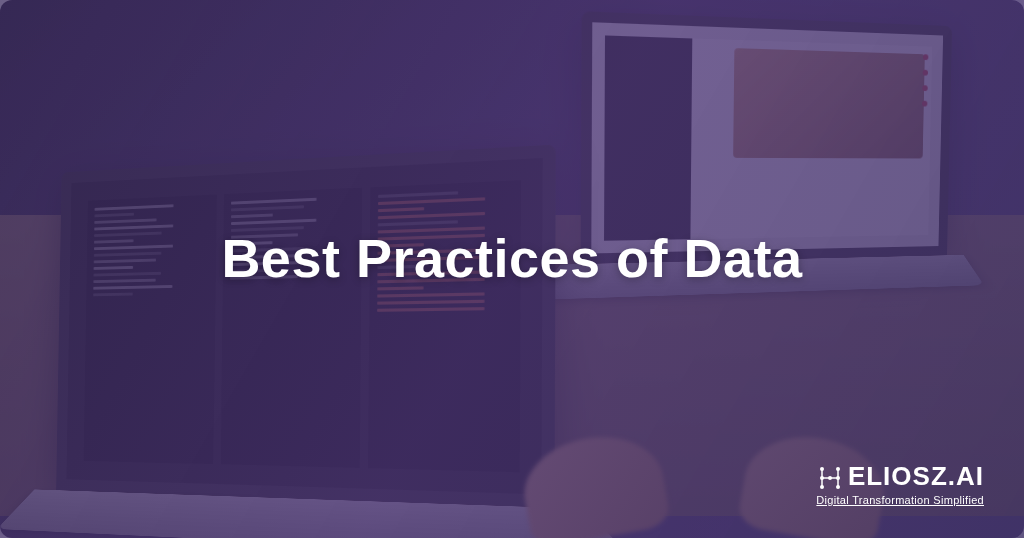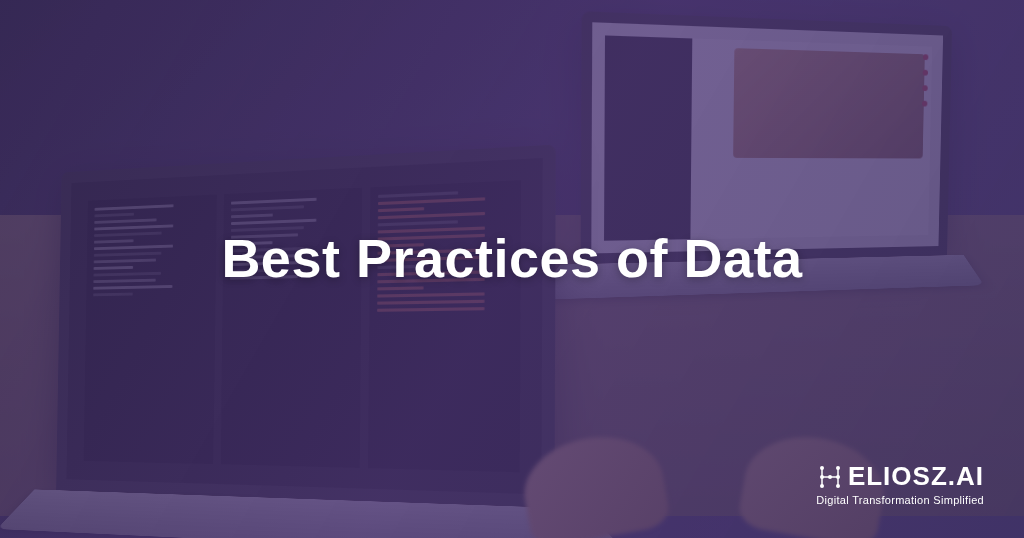--- a/index.html
+++ b/index.html
@@ -17,20 +17,21 @@
     }
     
     .hero-container {
       width: 100%;
       height: 100%;
       position: relative;
       background: linear-gradient(135deg, #2a2438 0%, #3d3557 50%, #4a3f6b 100%);
       display: flex;
       align-items: center;
       justify-content: center;
+      border-radius: 12px;
     }
     
     
     .bg-scene {
       position: absolute;
       inset: 0;
       overflow: hidden;
     }
     
     .desk {
@@ -203,21 +204,21 @@
     .logo-container {
       position: absolute;
       bottom: 32px;
       right: 40px;
       z-index: 10;
       text-align: right;
     }
     
     .logo-main {
       display: flex;
-      align-items: center;
+      align-items: flex-end;
       justify-content: flex-end;
       gap: 4px;
     }
     
     .logo-icon {
       width: 28px;
       height: 28px;
       position: relative;
     }
     
@@ -227,20 +228,21 @@
       font-weight: 600;
       letter-spacing: 1px;
     }
     
     .logo-tagline {
       color: #ffffff;
       font-size: 11px;
       font-weight: 400;
       letter-spacing: 0.3px;
       margin-top: 2px;
+      text-decoration: underline;
     }
   </style>
 </head>
 <body>
 
 <div class="hero-container">
 
   <div class="bg-scene">
     <div class="desk"></div>
 

